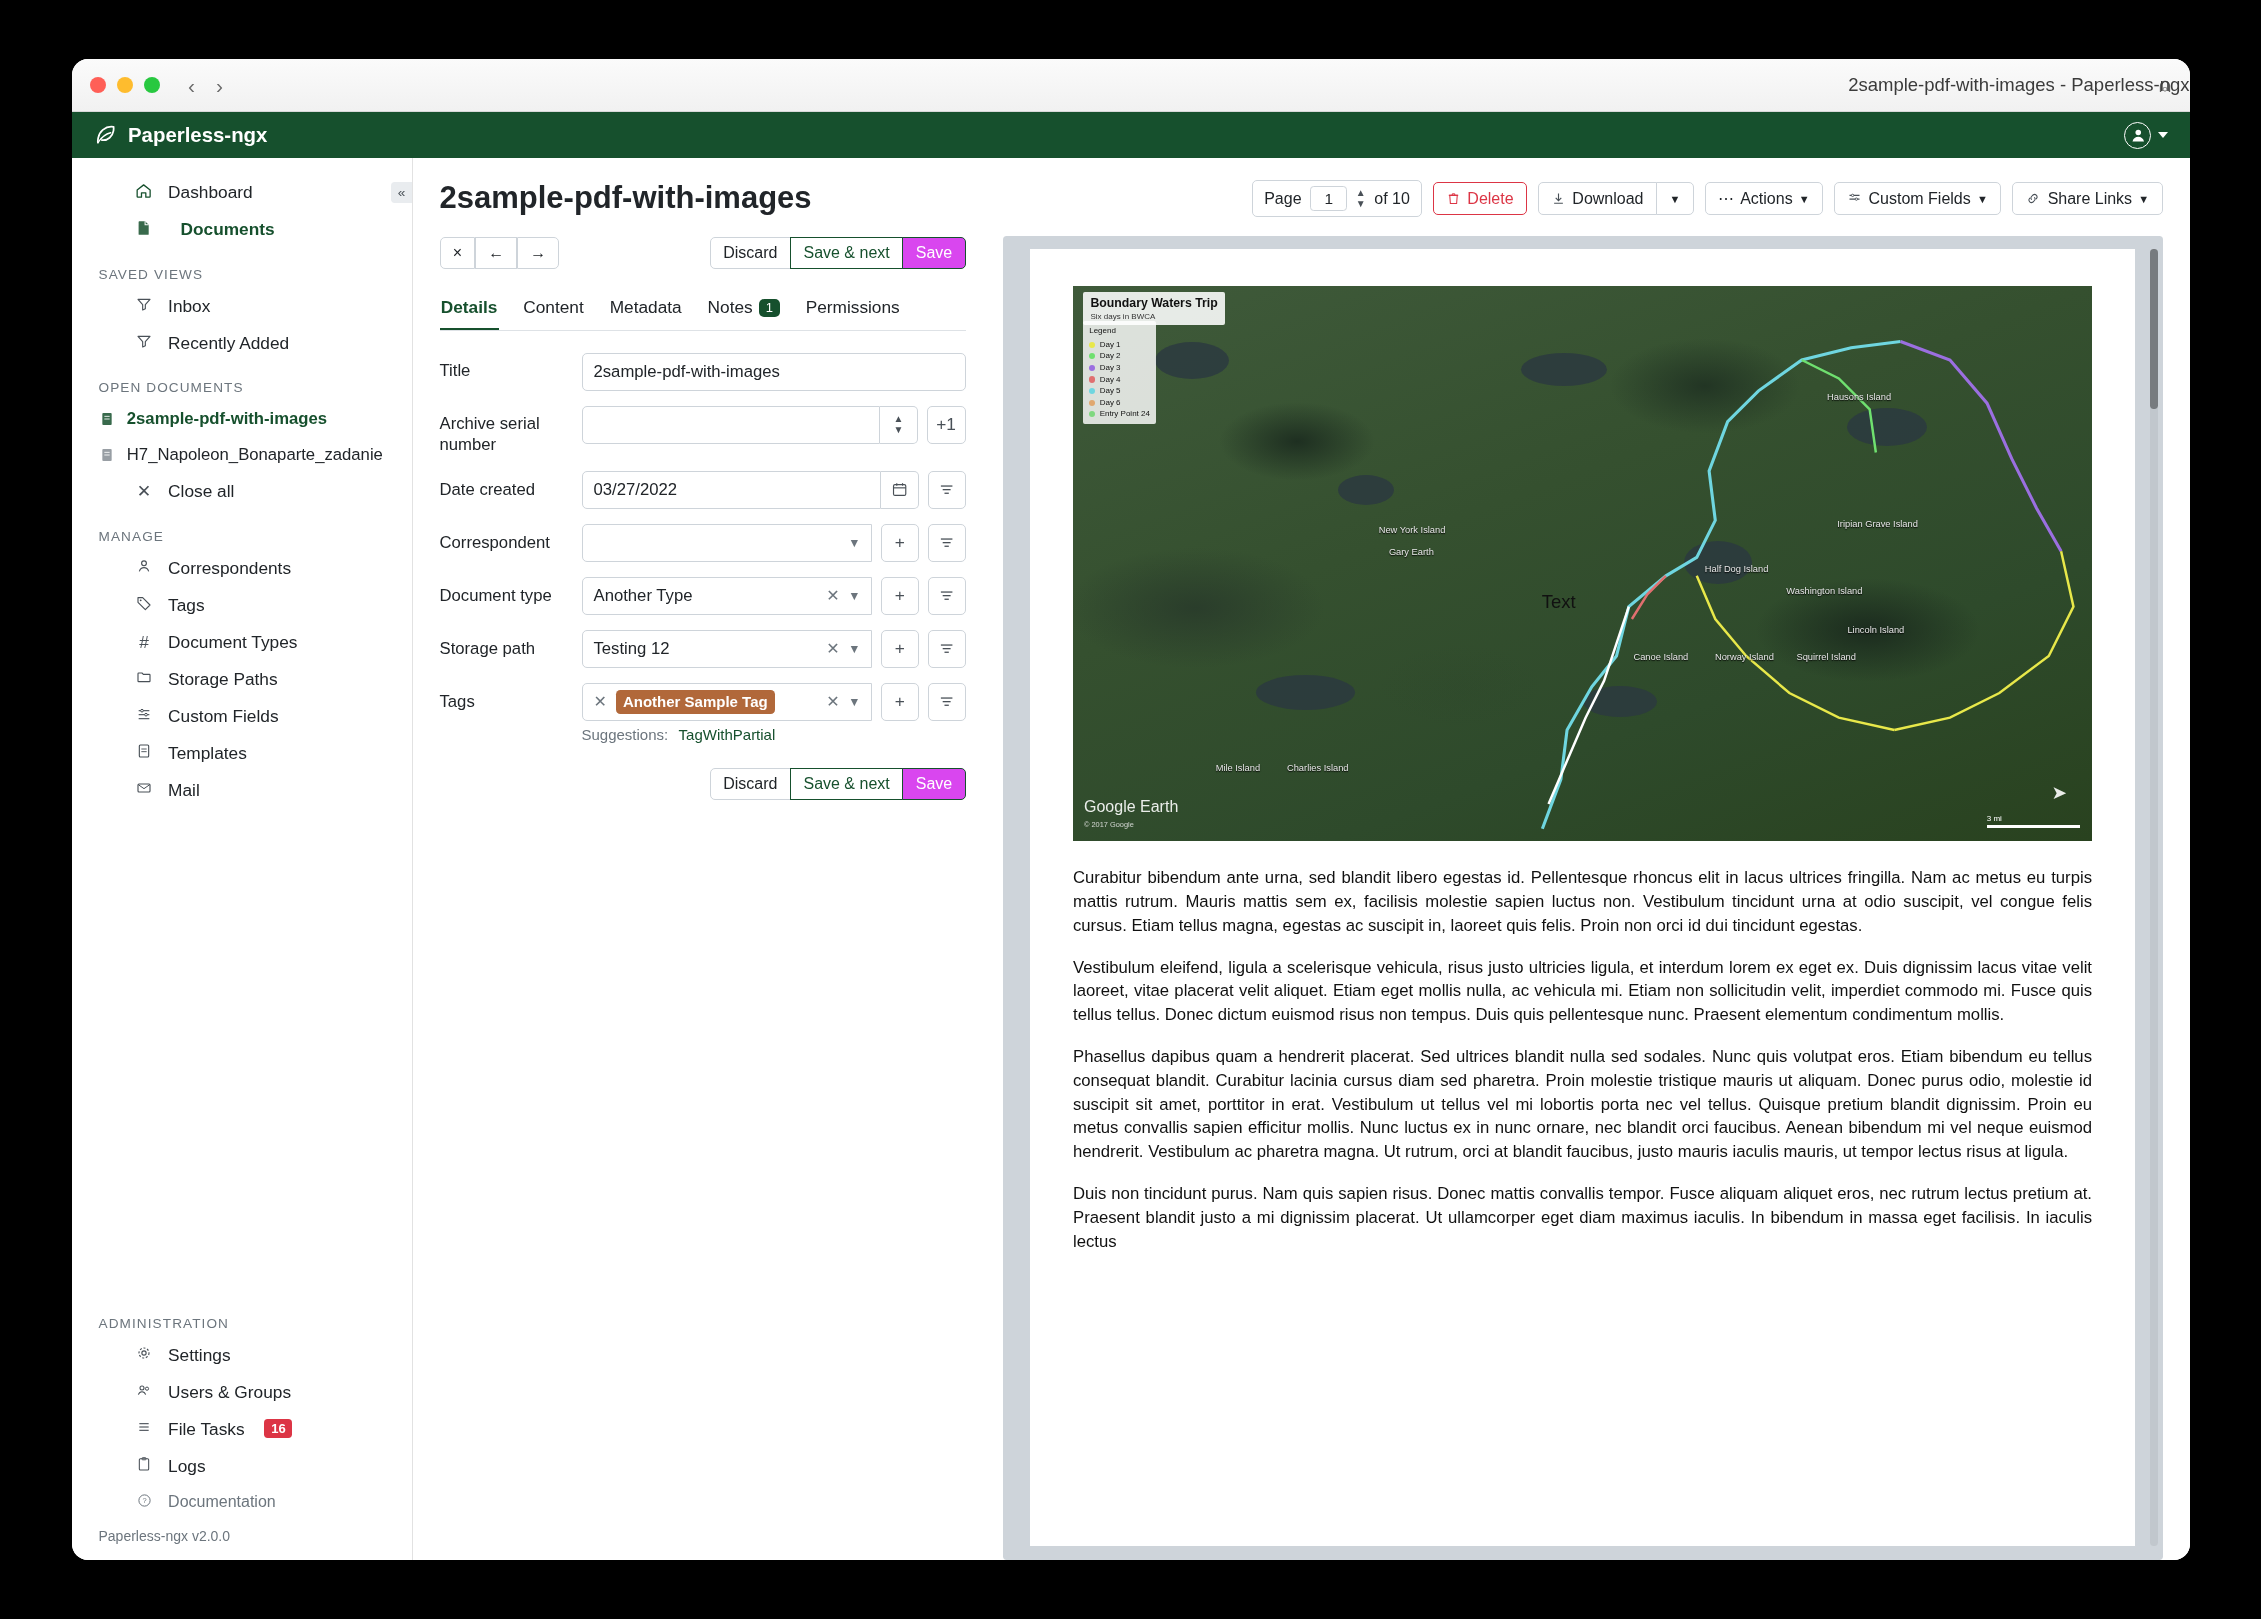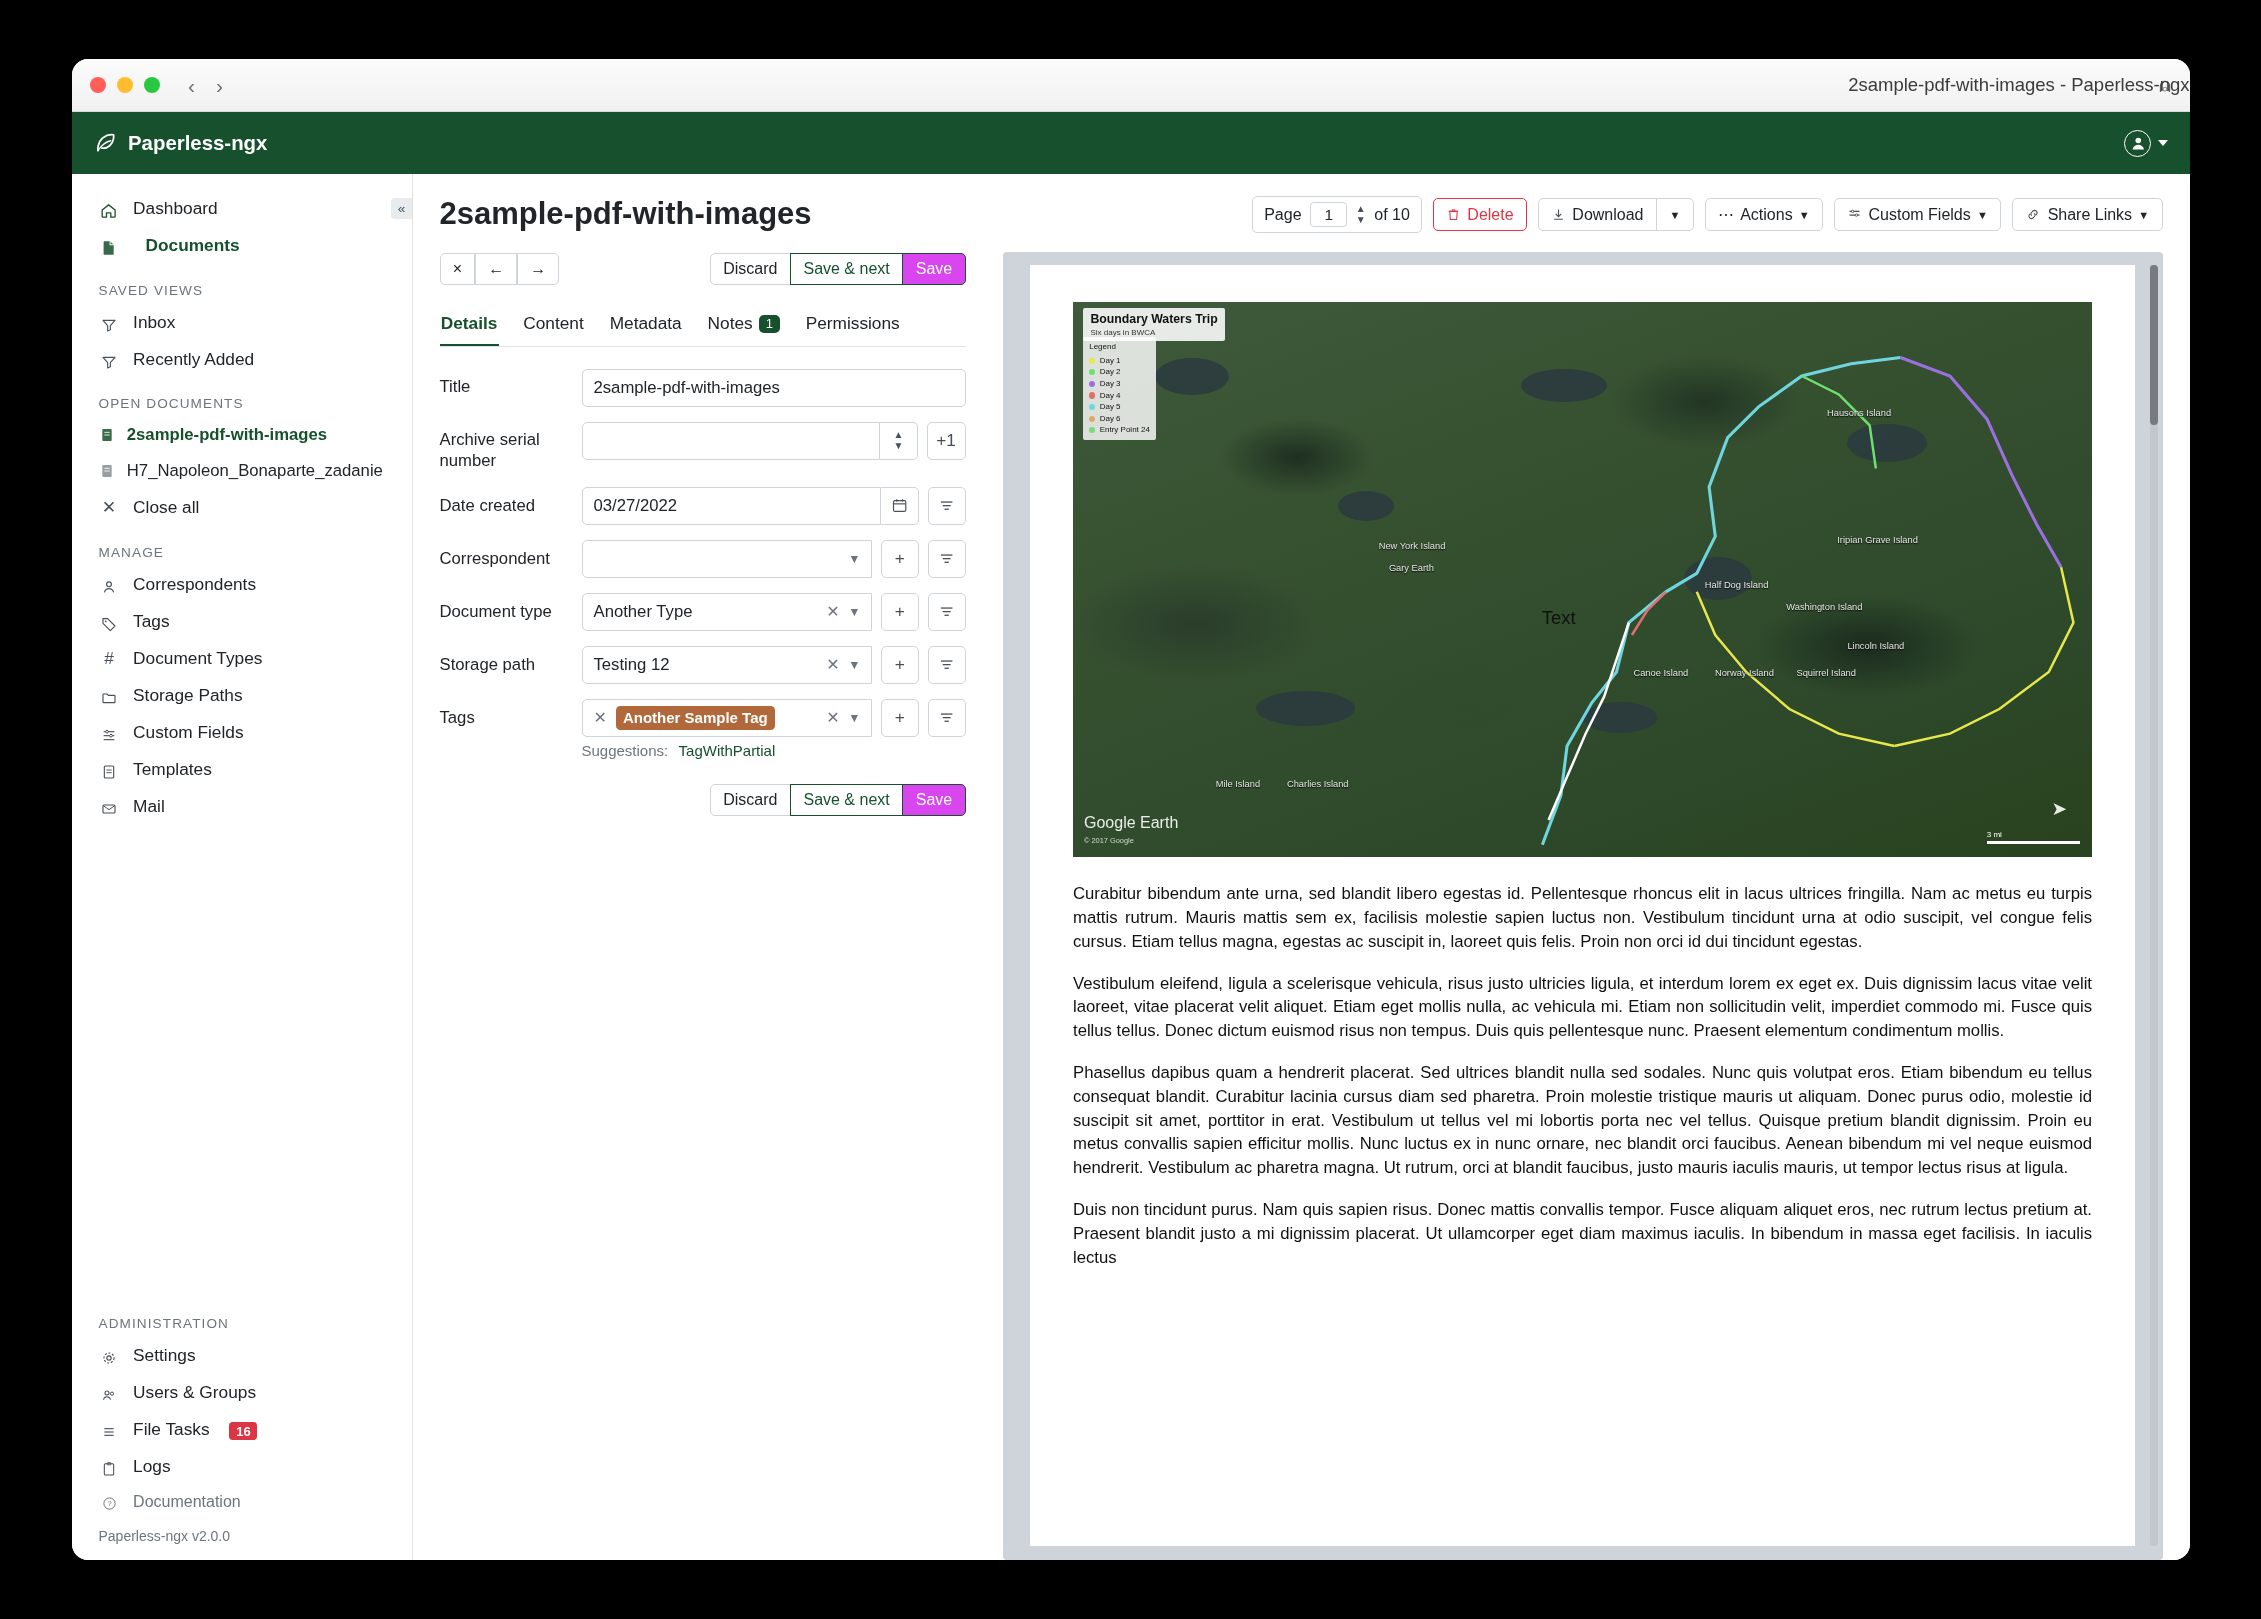--- a/index.html
+++ b/index.html
@@ -40,21 +40,21 @@
   .navarrows { display: flex; gap: 21px; margin-left: 28px; color: #6b6b6b; font-size: 21px; line-height: 1; }
   .navarrows span { cursor: default; }
   .wintitle {
     position: absolute; left: 0; right: 0; text-align: right;
     font-size: 18.5px; color: #3b3b3b;
     pointer-events: none;
   }
   .share-ico { margin-left: auto; color: #5d5d5d; font-size: 20px; }
   
   .appbar {
-    height: 62px;
+    height: 46px;
     background: #16502d;
     display: flex; align-items: center;
     padding: 0 22px;
     flex: 0 0 auto;
   }
   .brand { display: flex; align-items: center; gap: 11px; color: #fff; font-size: 20.4px; font-weight: 600; }
   .leaf { width: 23.5px; height: 23.5px; }
   .searchbox {
     margin-left: 154px;
     width: 592px; height: 35px;
@@ -79,23 +79,23 @@
   }
   .collapse-btn {
     position: absolute; right: -0.6px; top: 23.5px;
     width: 21px; height: 21px;
     background: #e9ecef; color: #495057;
     border-radius: 3.7px 0 0 3.7px;
     display: flex; align-items: center; justify-content: center;
     font-size: 13.6px;
   }
   .nav-item {
-    display: flex; align-items: flex-end; gap: 13.6px;
+    display: flex; align-items: flex-start; gap: 13.6px;
     padding: 8px 27px;
-    font-size: 17.3px; color: #212529;
+    font-size: 17.3px; color: #212529; margin-left: 35px;
   }
   .nav-item.active { color: #16502d; font-weight: 600; gap: 26px; }
   .nav-item .ico { width: 21px; display: flex; justify-content: center; color: #495057; }
   .nav-item.active .ico { color: #16502d; }
   .section-label {
     font-size: 13.6px; letter-spacing: .08em;
     color: #6c757d; text-transform: uppercase;
     padding: 18.5px 27px 6.2px 27px;
   }
   .badge-red {

